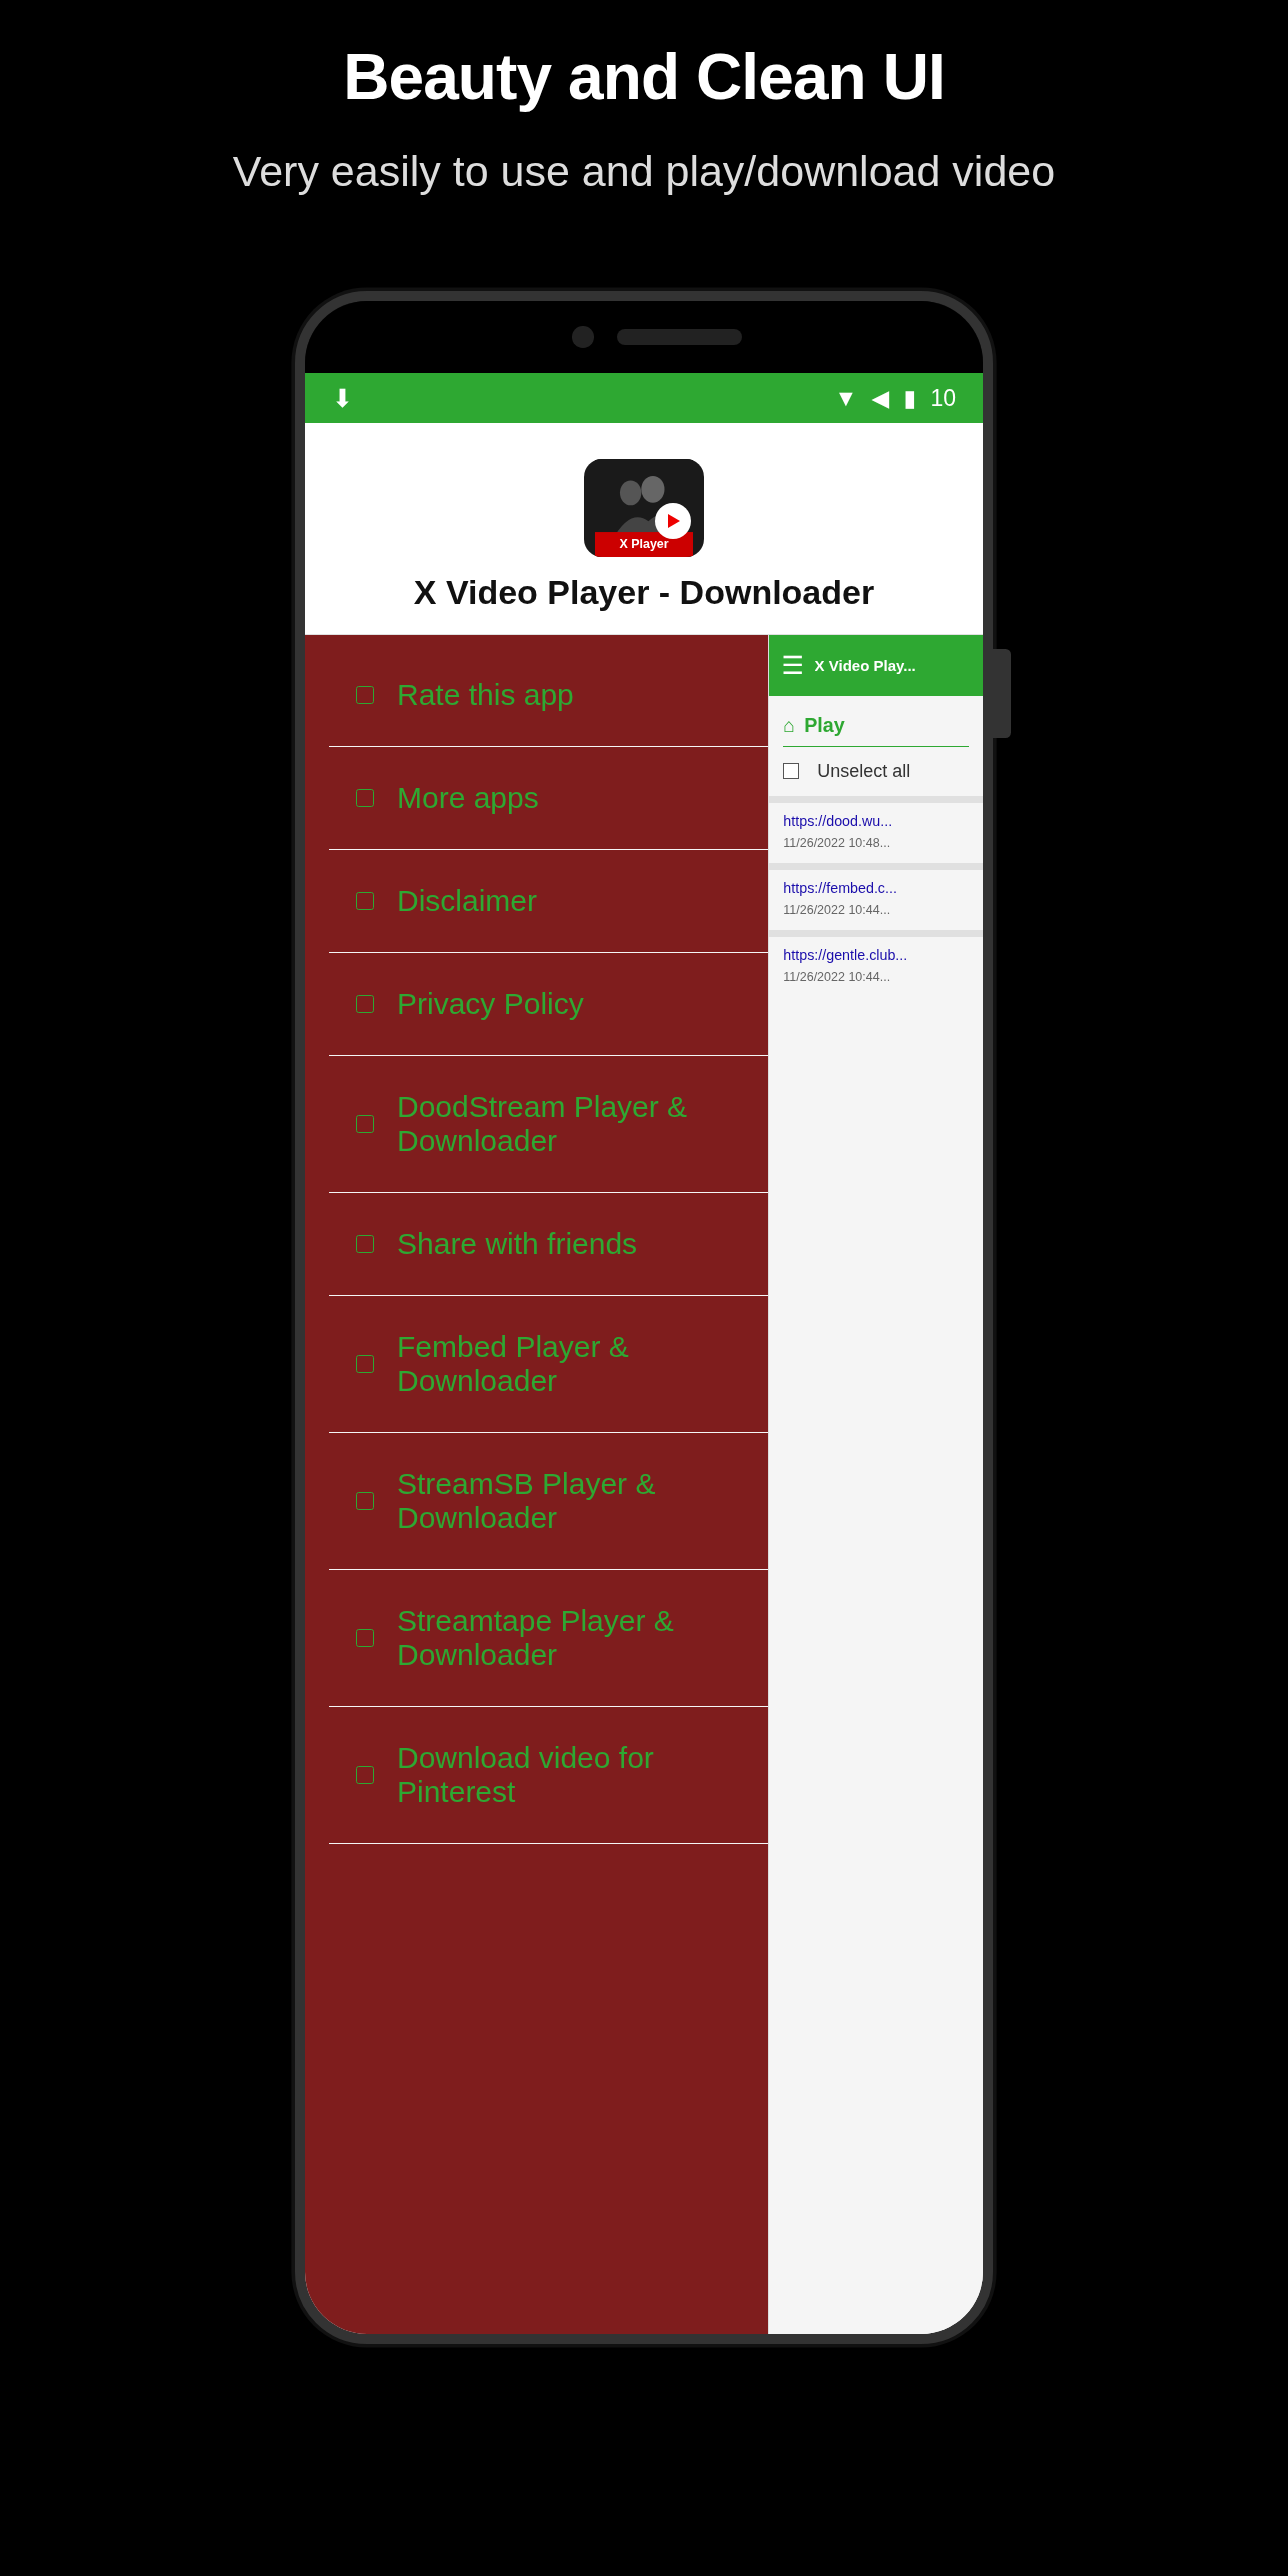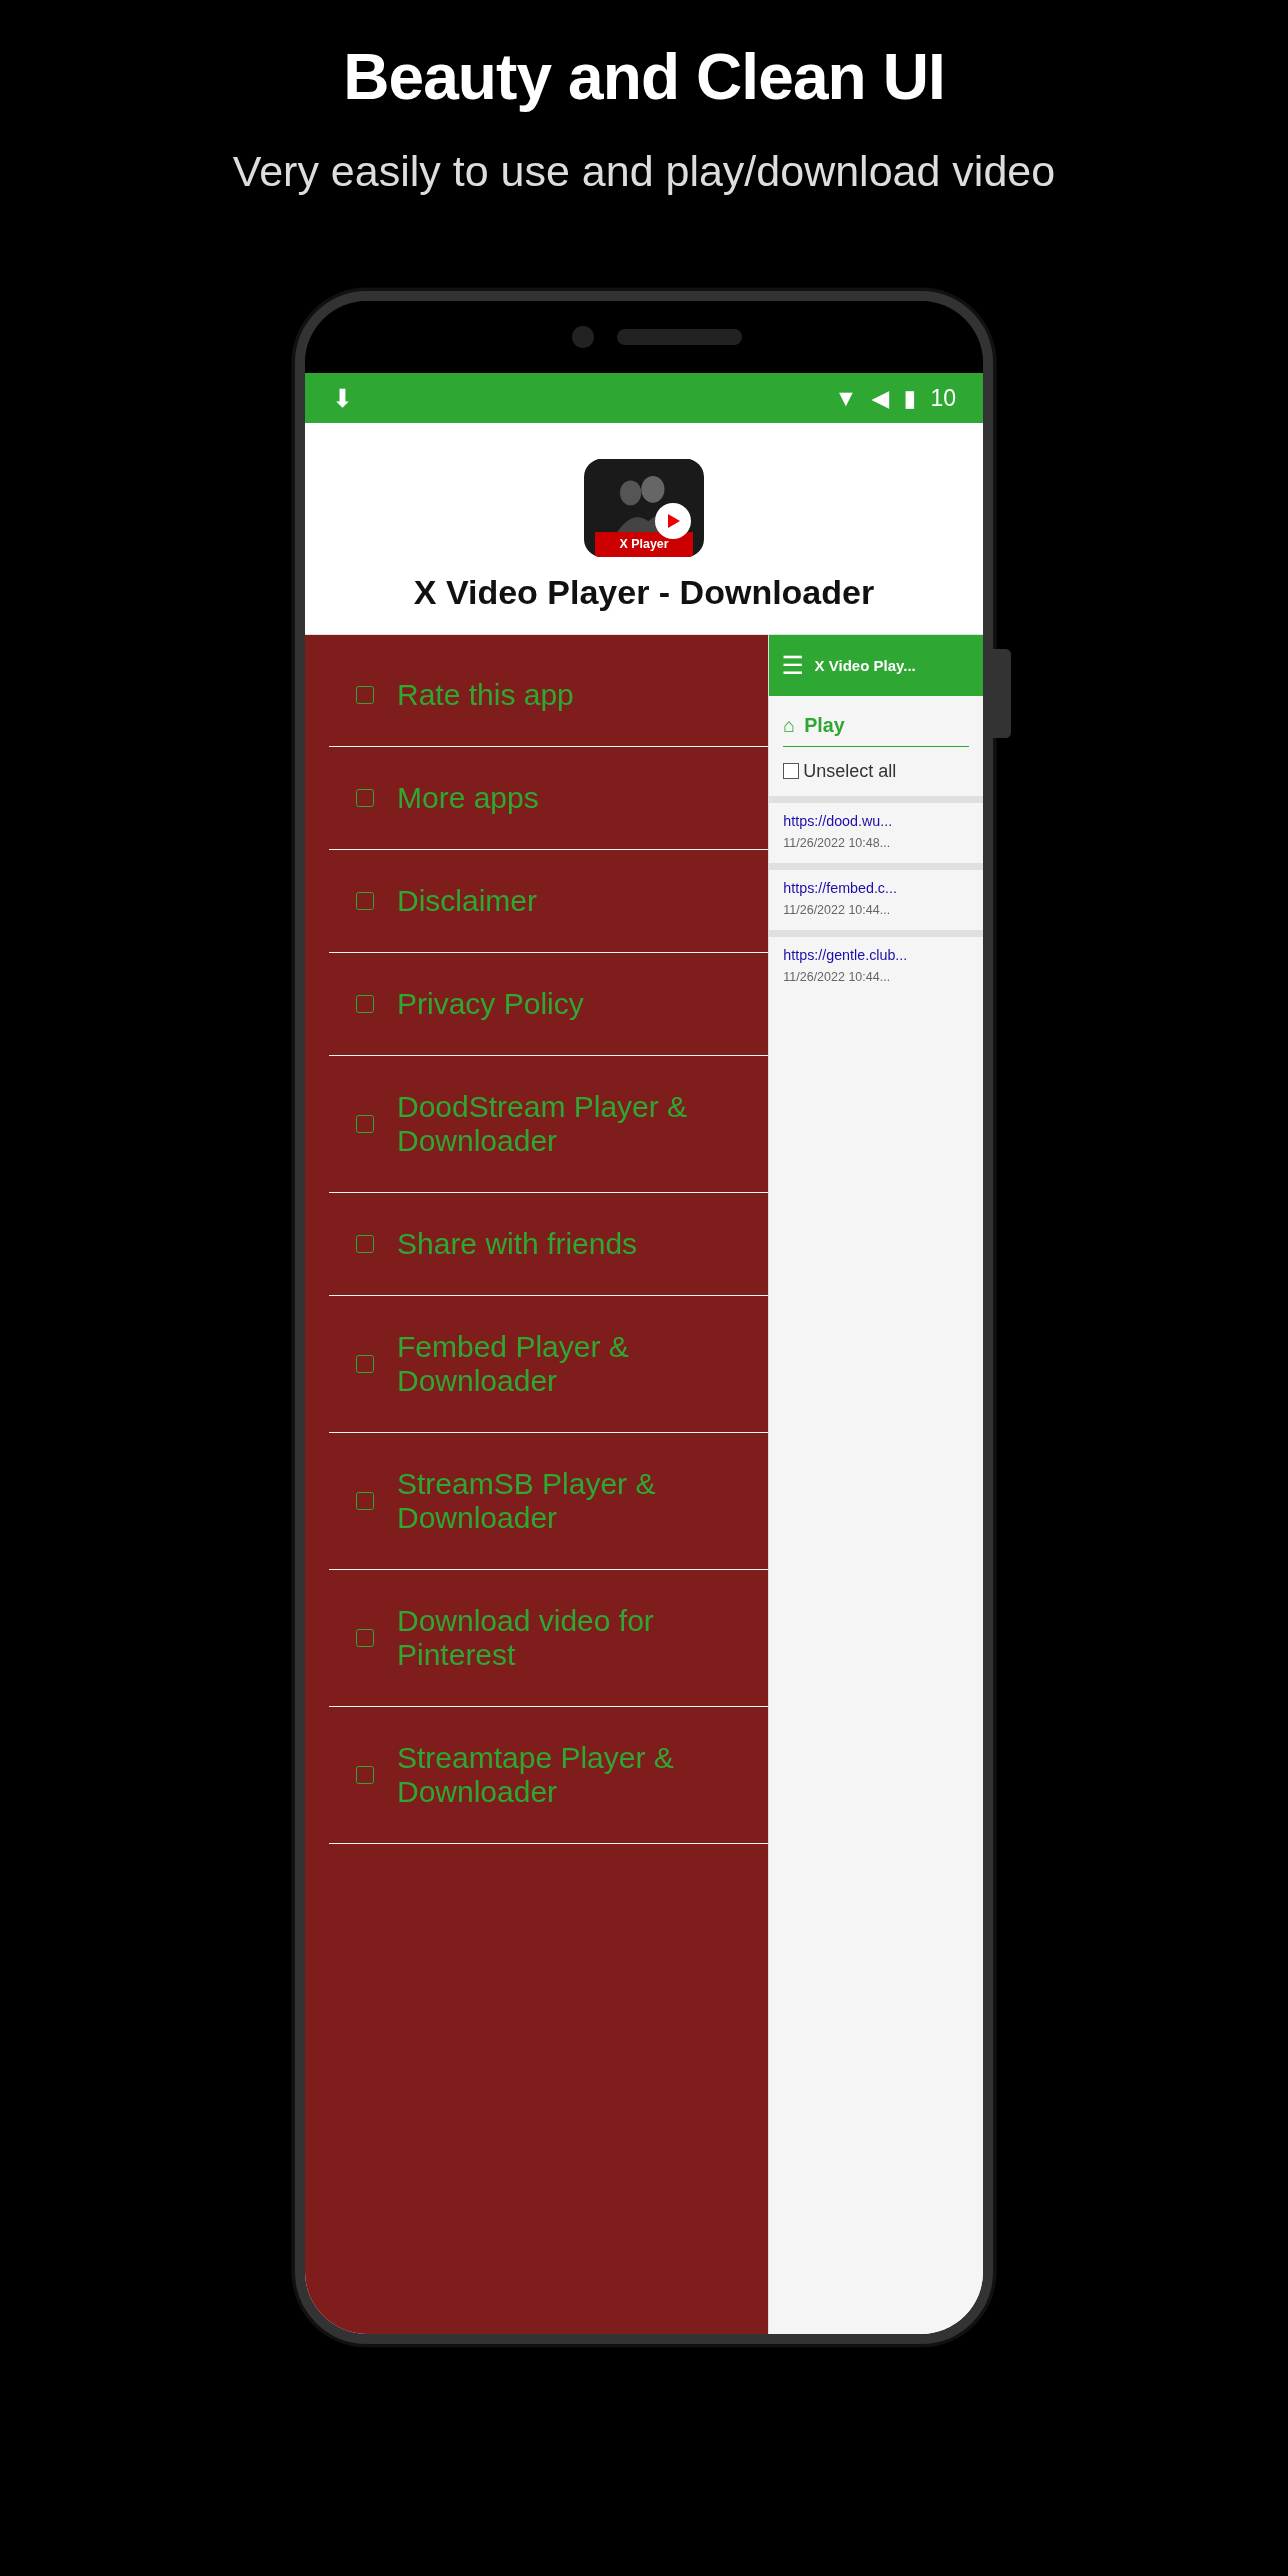--- a/index.html
+++ b/index.html
@@ -257,21 +257,21 @@
       font-size: 19.7px;
       margin-bottom: 14.3px;
       font-weight: 600;
       border-bottom: 1.8px solid #2ea832;
       padding-bottom: 9px;
     }
 
     .right-panel-checkbox-row {
       display: flex;
       align-items: center;
-      gap: 4px;
+      gap: 18px;
       margin-bottom: 14.3px;
     }
 
     .mini-checkbox {
       width: 16px;
       height: 16px;
       border: 1.8px solid #555;
       background: #fff;
     }
 
@@ -401,26 +401,26 @@
           <span class="menu-item-text">Fembed Player &amp; Downloader</span>
         </div>
 
         <div class="menu-item">
           <div class="menu-item-icon"></div>
           <span class="menu-item-text">StreamSB Player &amp; Downloader</span>
         </div>
 
         <div class="menu-item">
           <div class="menu-item-icon"></div>
+          <span class="menu-item-text">Streamtape Player &amp; Downloader</span>
+        </div>
+
+        <div class="menu-item">
+          <div class="menu-item-icon"></div>
           <span class="menu-item-text">Download video for Pinterest</span>
-        </div>
-
-        <div class="menu-item">
-          <div class="menu-item-icon"></div>
-          <span class="menu-item-text">Streamtape Player &amp; Downloader</span>
         </div>
 
       </div>
 
       <div class="right-panel">
 
         <div class="right-panel-header">
           <span class="hamburger-icon">☰</span>
           <span class="right-panel-title">X Video Play...</span>
         </div>

